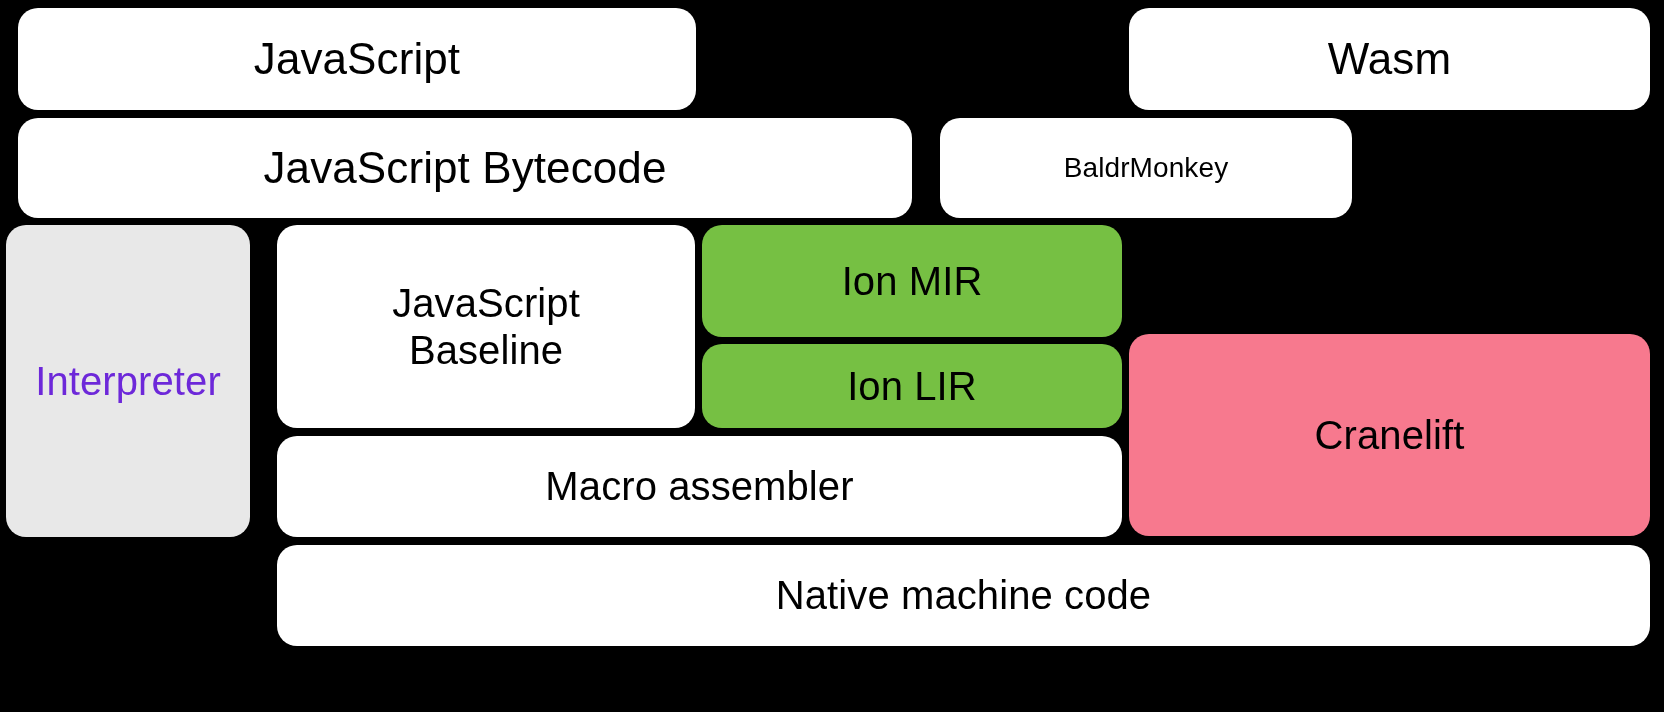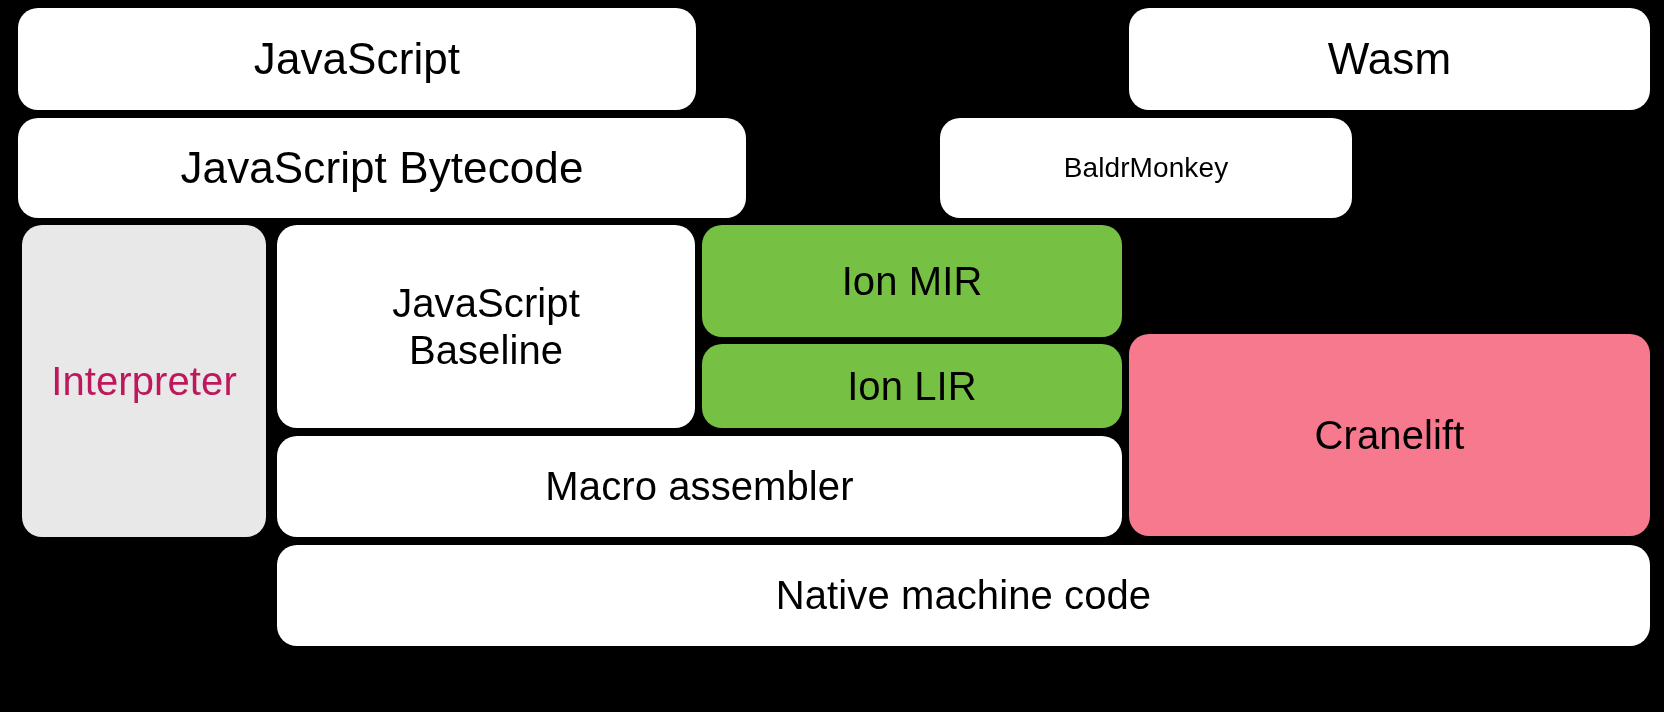--- a/index.html
+++ b/index.html
@@ -29,23 +29,23 @@
     white-space: pre-line;
     user-select: none;
   }
 </style>
 </head>
 <body>
 
 <div id="stage">
     <div class="node" style="left: 18px; top: 8px; width: 678px; height: 102px; background: rgb(255, 255, 255); font-size: 44px; color: rgb(0, 0, 0);">JavaScript</div>
     <div class="node" style="left: 1129px; top: 8px; width: 521px; height: 102px; background: rgb(255, 255, 255); font-size: 44px; color: rgb(0, 0, 0);">Wasm</div>
-    <div class="node" style="left: 18px; top: 118px; width: 728px; height: 100px; background: rgb(255, 255, 255); font-size: 44px; color: rgb(0, 0, 0);">JavaScript Bytecode</div>
+    <div class="node" style="left: 18px; top: 118px; width: 894px; height: 100px; background: rgb(255, 255, 255); font-size: 44px; color: rgb(0, 0, 0);">JavaScript Bytecode</div>
     <div class="node" style="left: 940px; top: 118px; width: 412px; height: 100px; background: rgb(255, 255, 255); font-size: 28px; color: rgb(0, 0, 0);">BaldrMonkey</div>
-    <div class="node" style="left: 22px; top: 225px; width: 244px; height: 312px; background: rgb(232, 232, 232); font-size: 40px; color: #be185d;">Interpreter</div>
+    <div class="node" style="left: 6px; top: 225px; width: 244px; height: 312px; background: rgb(232, 232, 232); font-size: 40px; color: #6d28d9;">Interpreter</div>
     <div class="node" style="left: 277px; top: 225px; width: 418px; height: 203px; background: rgb(255, 255, 255); font-size: 40px; color: rgb(0, 0, 0);">JavaScript
 Baseline</div>
     <div class="node" style="left: 702px; top: 344px; width: 420px; height: 84px; background: rgb(118, 192, 67); font-size: 40px; color: rgb(0, 0, 0);">Ion LIR</div>
     <div class="node" style="left: 702px; top: 225px; width: 420px; height: 112px; background: rgb(118, 192, 67); font-size: 40px; color: rgb(0, 0, 0);">Ion MIR</div>
     <div class="node" style="left: 1129px; top: 334px; width: 521px; height: 202px; background: rgb(247, 121, 142); font-size: 40px; color: rgb(0, 0, 0);">Cranelift</div>
     <div class="node" style="left: 277px; top: 436px; width: 845px; height: 101px; background: rgb(255, 255, 255); font-size: 40px; color: rgb(0, 0, 0);">Macro assembler</div>
     <div class="node" style="left: 277px; top: 545px; width: 1373px; height: 101px; background: rgb(255, 255, 255); font-size: 40px; color: rgb(0, 0, 0);">Native machine code</div>
   </div>
 
 </body></html>

